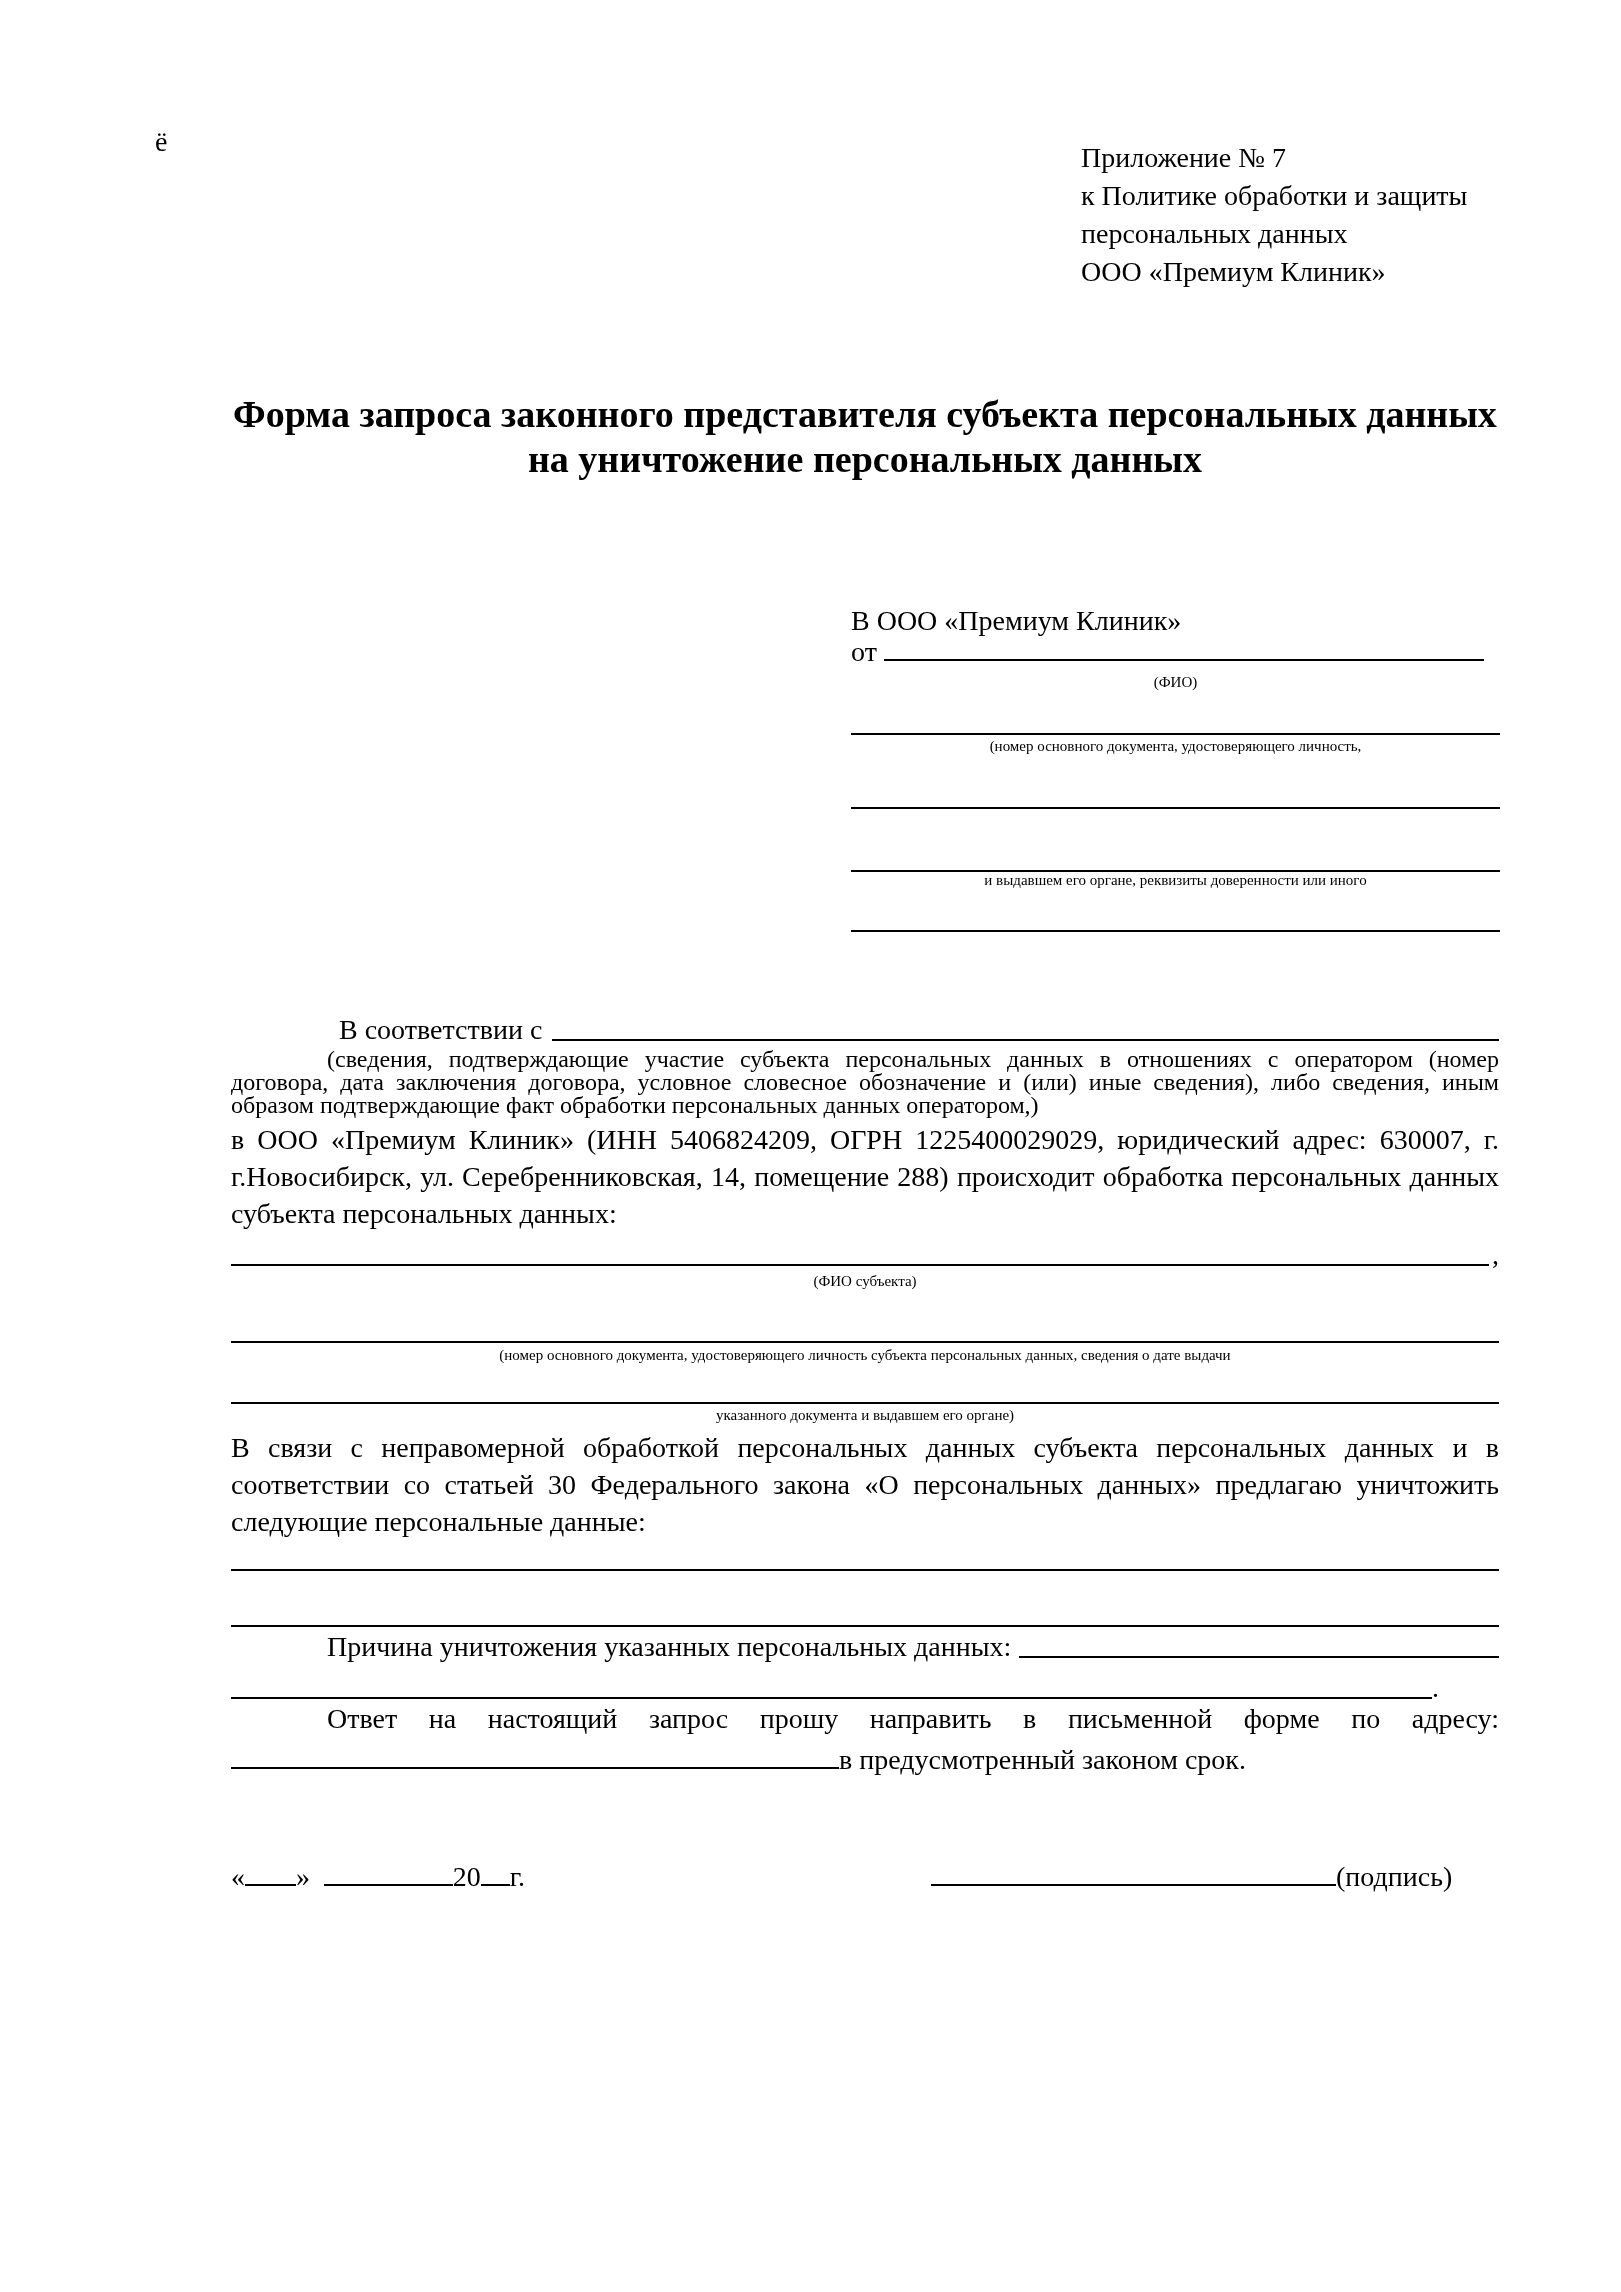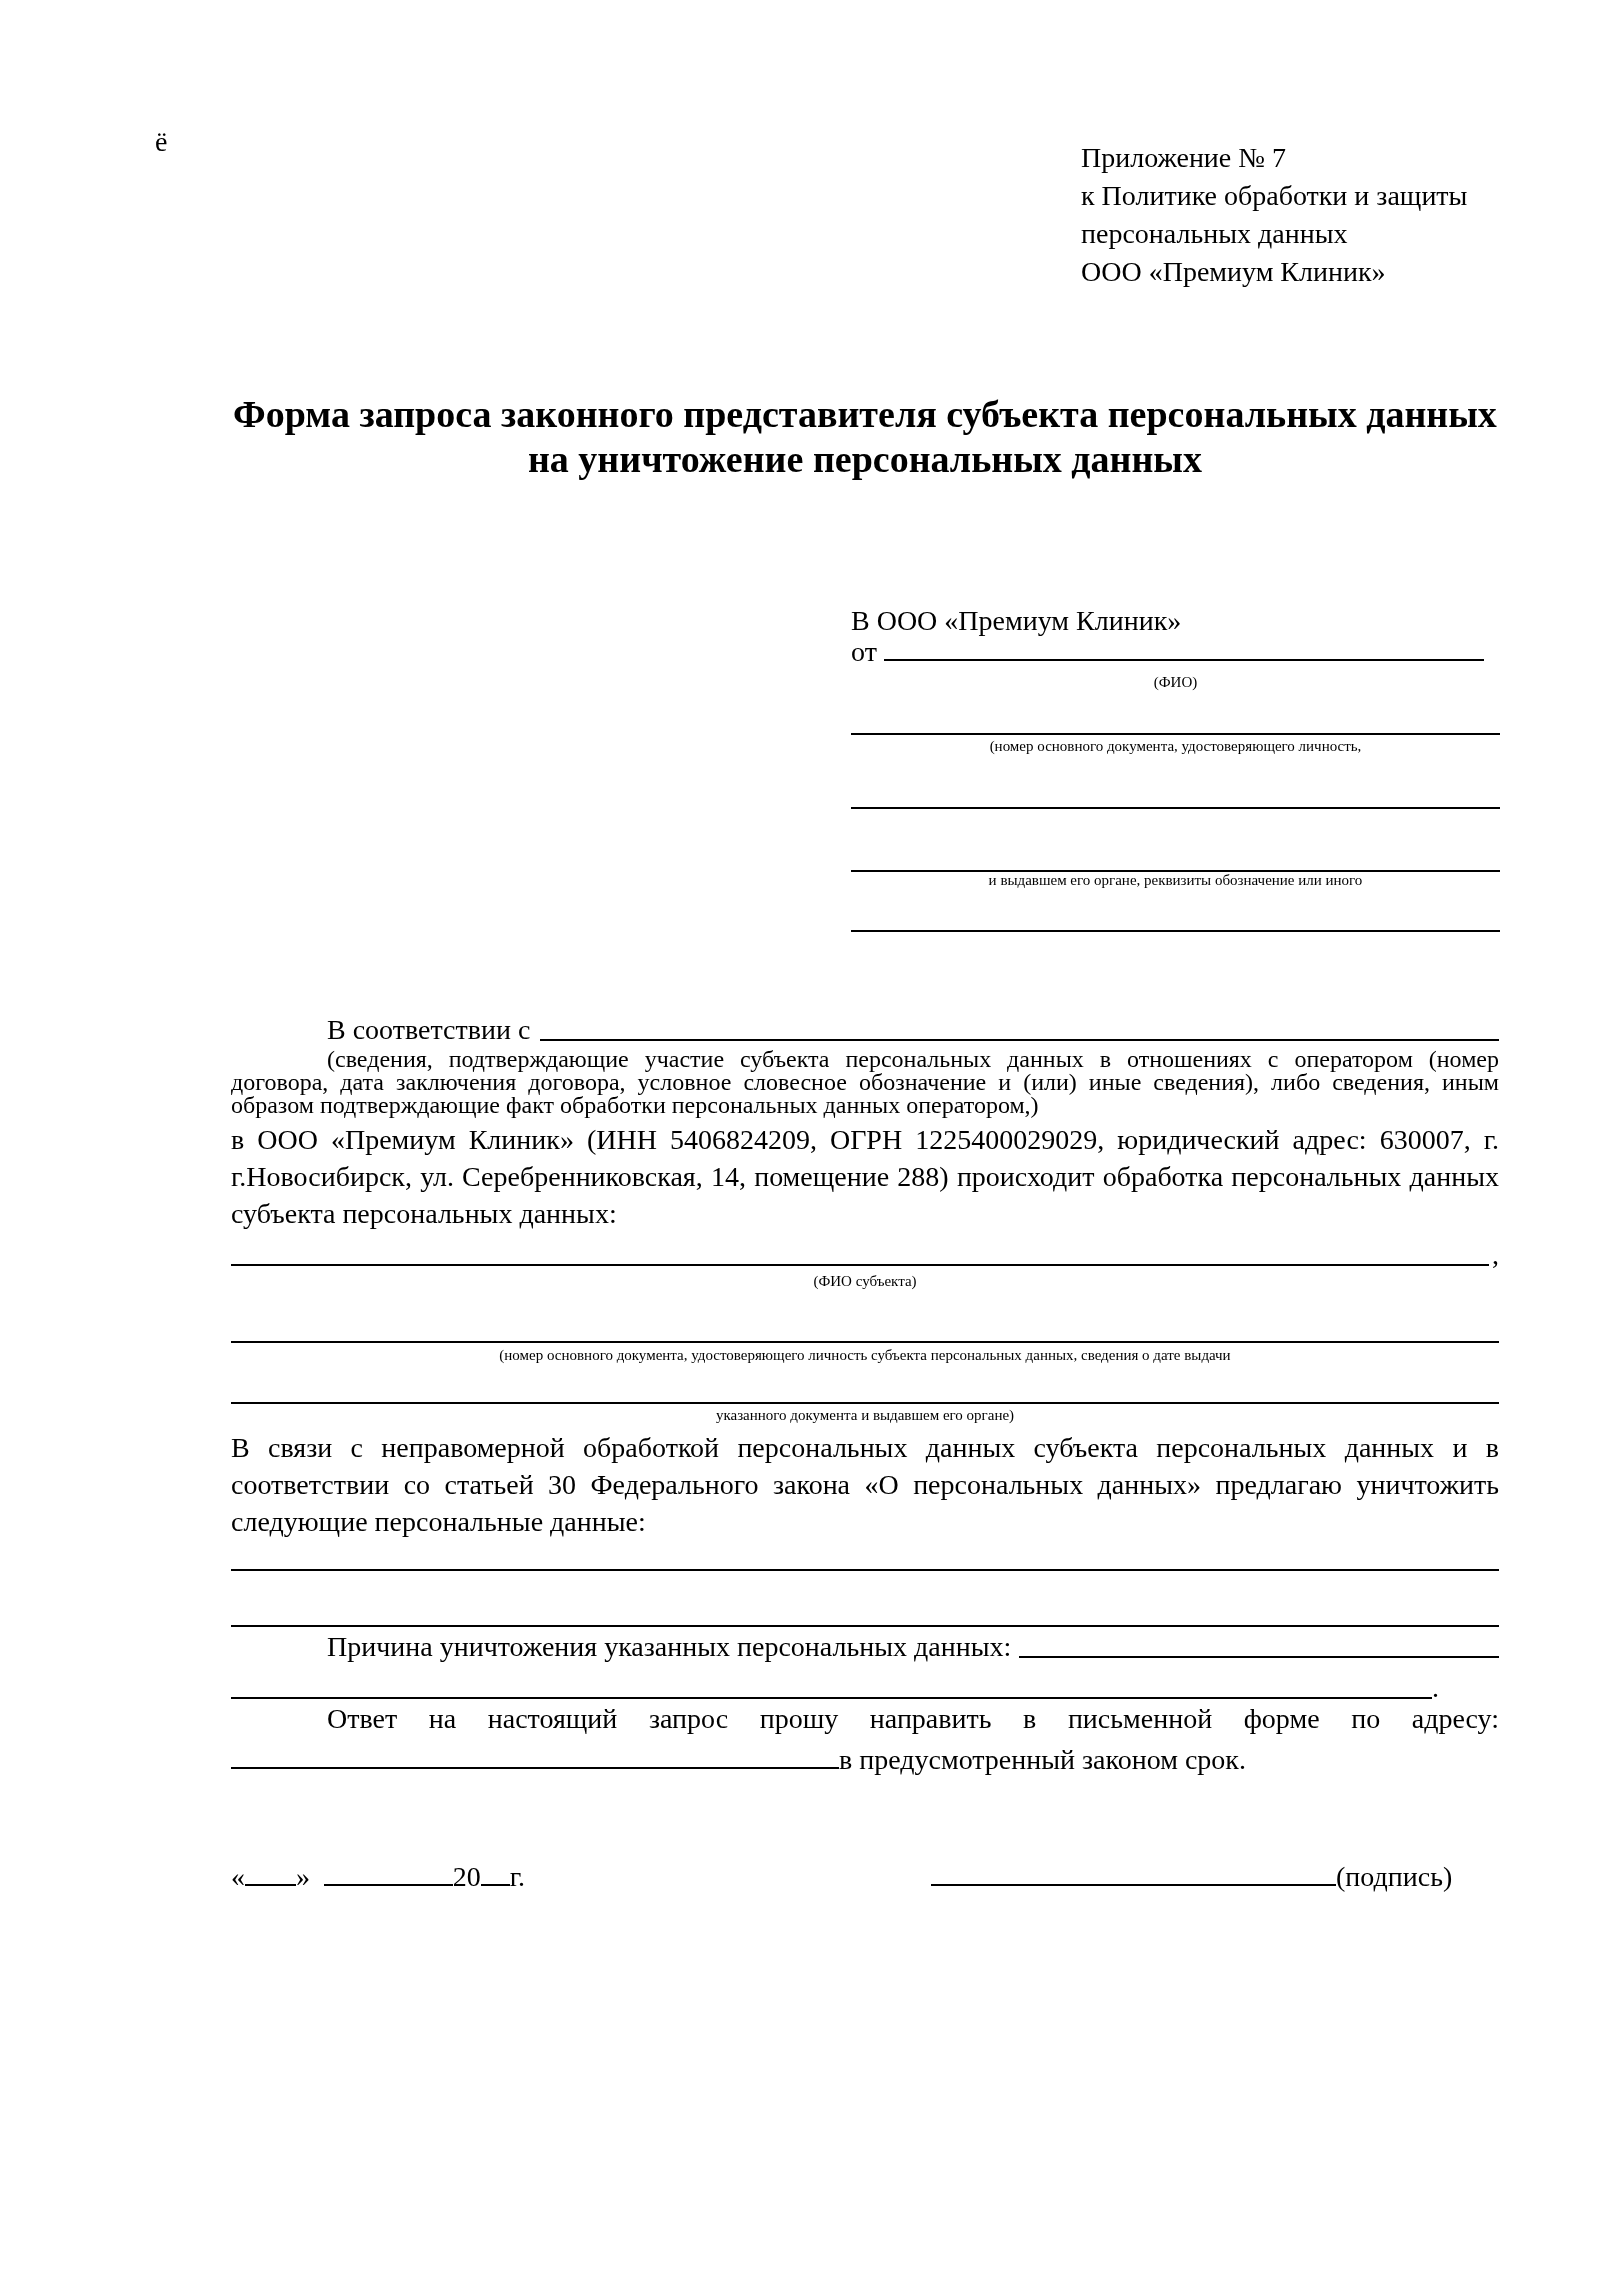--- a/index.html
+++ b/index.html
@@ -52,26 +52,26 @@
   </div>
 
   <div class="abs caption caption-center" style="left:851px;top:670px;width:649px;">(ФИО)</div>
 
   <div class="hr" style="left:851px;top:733px;width:649px;"></div>
   <div class="abs caption caption-center" style="left:851px;top:734px;width:649px;">(номер основного документа, удостоверяющего личность,</div>
 
   <div class="hr" style="left:851px;top:807px;width:649px;"></div>
 
   <div class="hr" style="left:851px;top:870px;width:649px;"></div>
-  <div class="abs caption caption-center" style="left:851px;top:868px;width:649px;">и выдавшем его органе, реквизиты обозначение или иного</div>
+  <div class="abs caption caption-center" style="left:851px;top:868px;width:649px;">и выдавшем его органе, реквизиты доверенности или иного</div>
 
   <div class="hr" style="left:851px;top:930px;width:649px;"></div>
 
   <div class="abs body-text flexrow" style="left:231px;top:1011px;width:1268px;padding-left:96px;box-sizing:border-box;">
-    <span class="lbl" style="margin-right:9.8px;">В соответствии с</span>
+    <span class="lbl" style="margin-right:9.8px;margin-left:12px;">В соответствии с</span>
     <span class="fill"></span>
   </div>
 
   <div class="abs tight" style="left:231px;top:1048px;width:1268px;text-indent:96px;">(сведения, подтверждающие участие субъекта персональных данных в отношениях с оператором (номер договора, дата заключения договора, условное словесное обозначение и (или) иные сведения), либо сведения, иным образом подтверждающие факт обработки персональных данных оператором,)</div>
 
   <div class="abs body-text justify" style="left:231px;top:1121px;width:1268px;">в ООО «Премиум Клиник» (ИНН 5406824209, ОГРН 1225400029029, юридический адрес: 630007, г. г.Новосибирск, ул. Серебренниковская, 14, помещение 288) происходит обработка персональных данных субъекта персональных данных:</div>
 
   <div class="abs body-text flexrow" style="left:231px;top:1236px;width:1268px;">
     <span class="fill"></span>
     <span style="margin-left:2.9px;">,</span>

